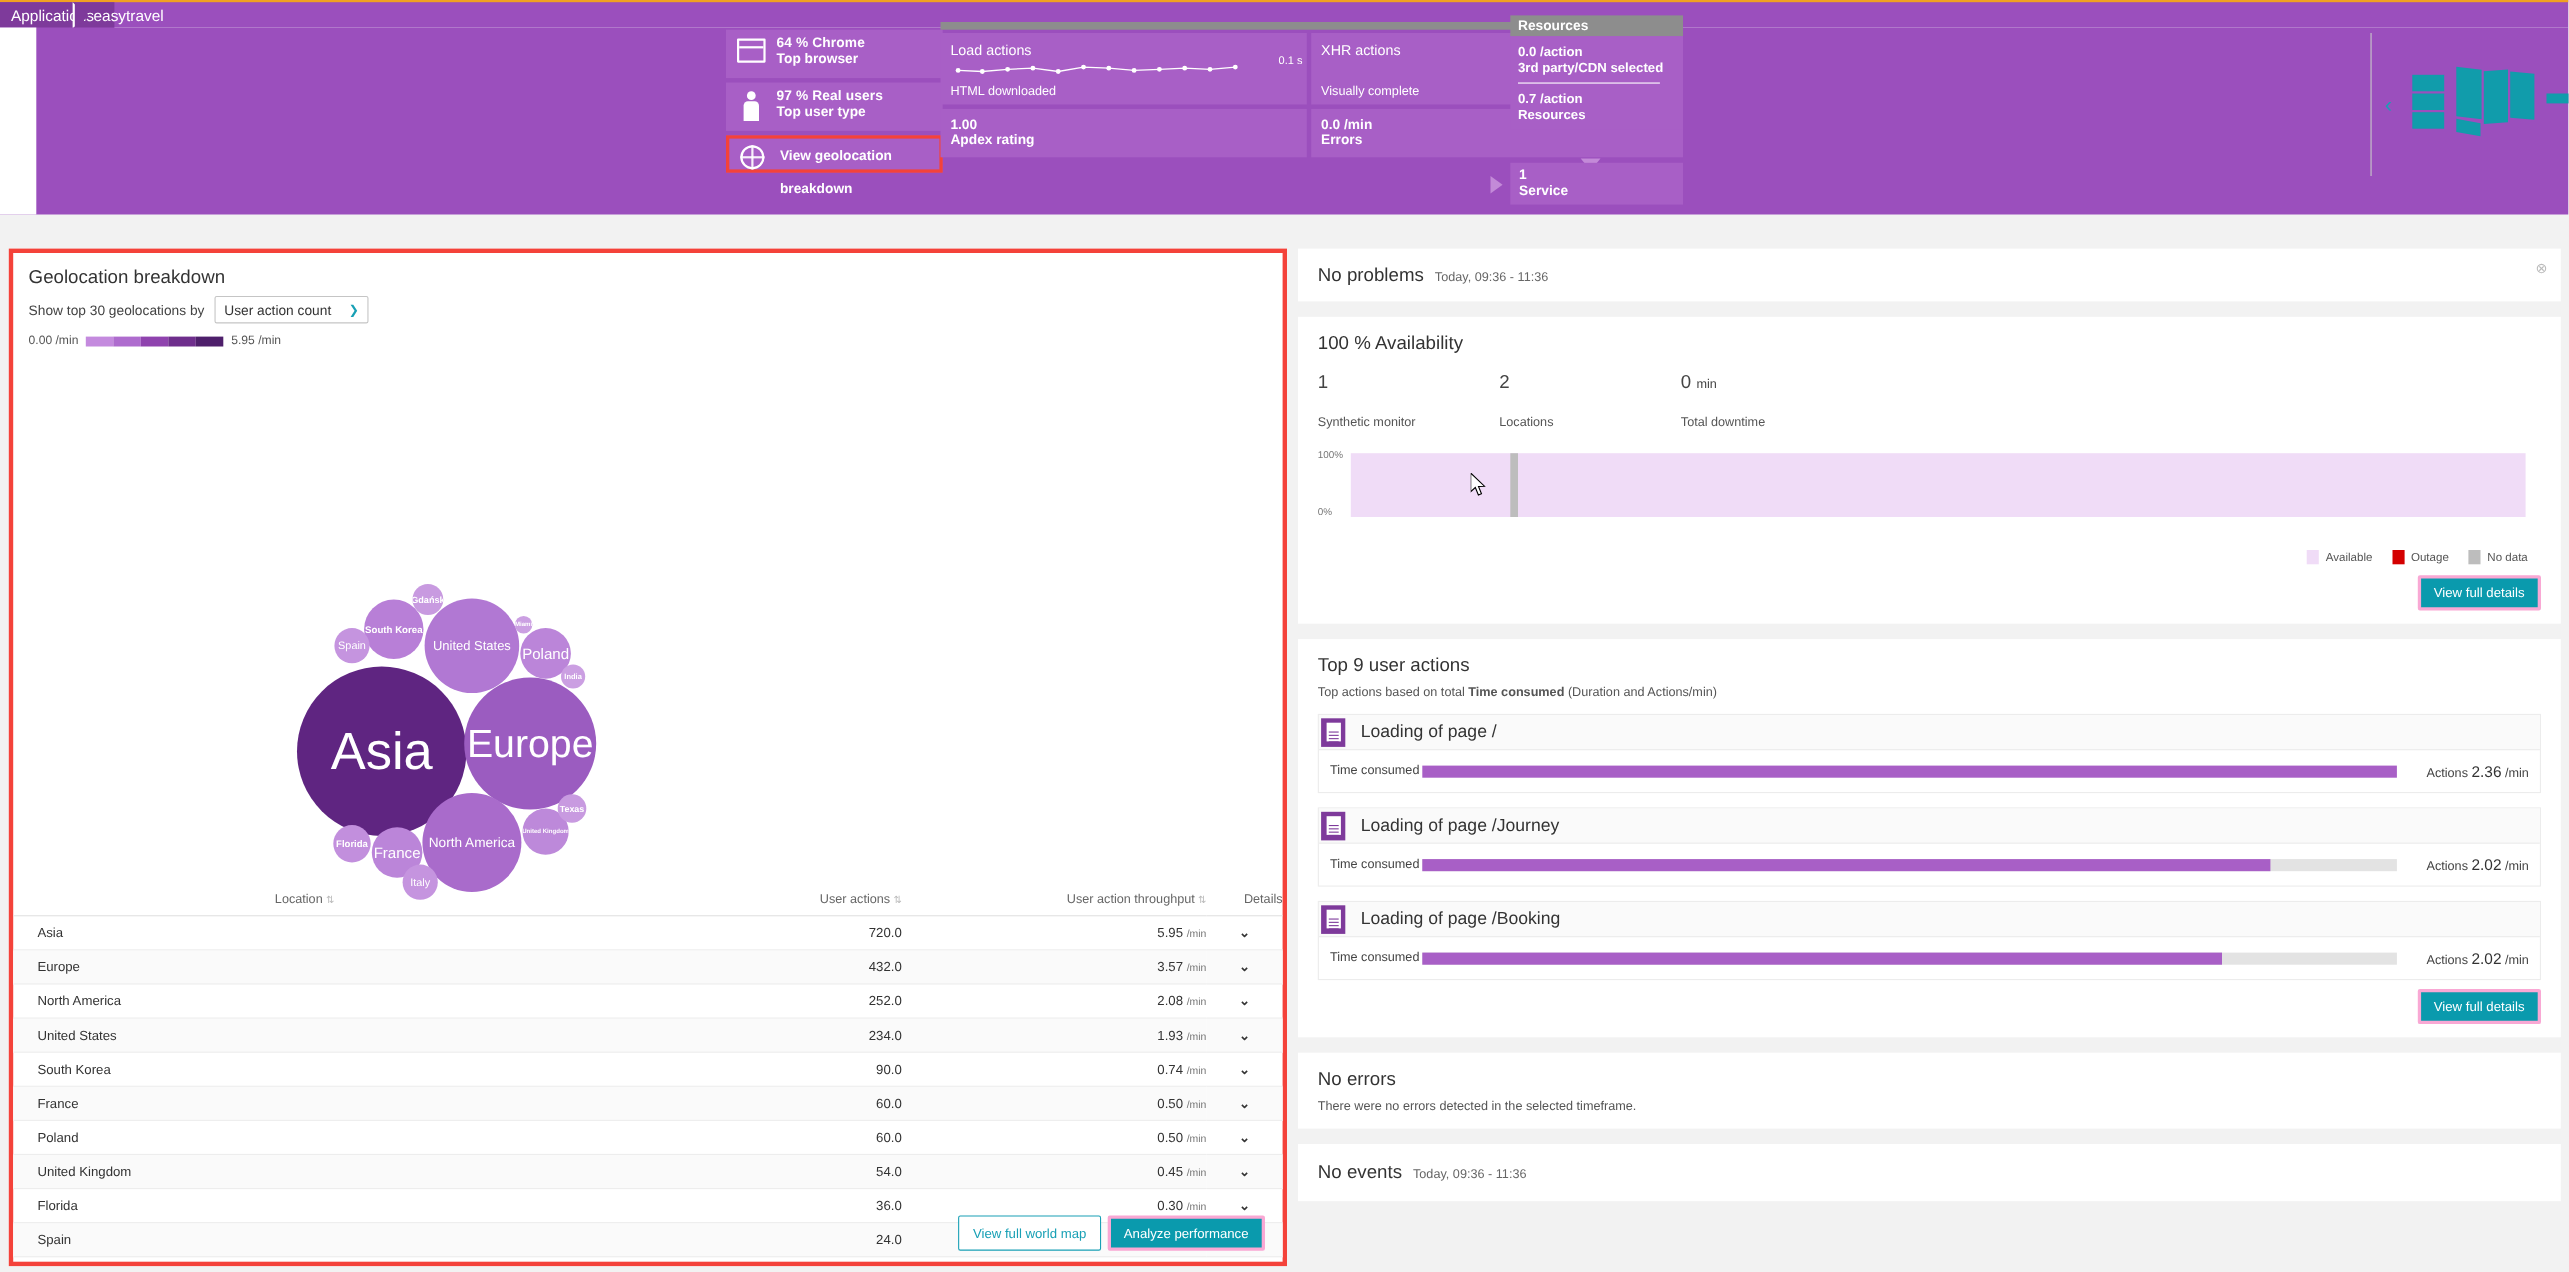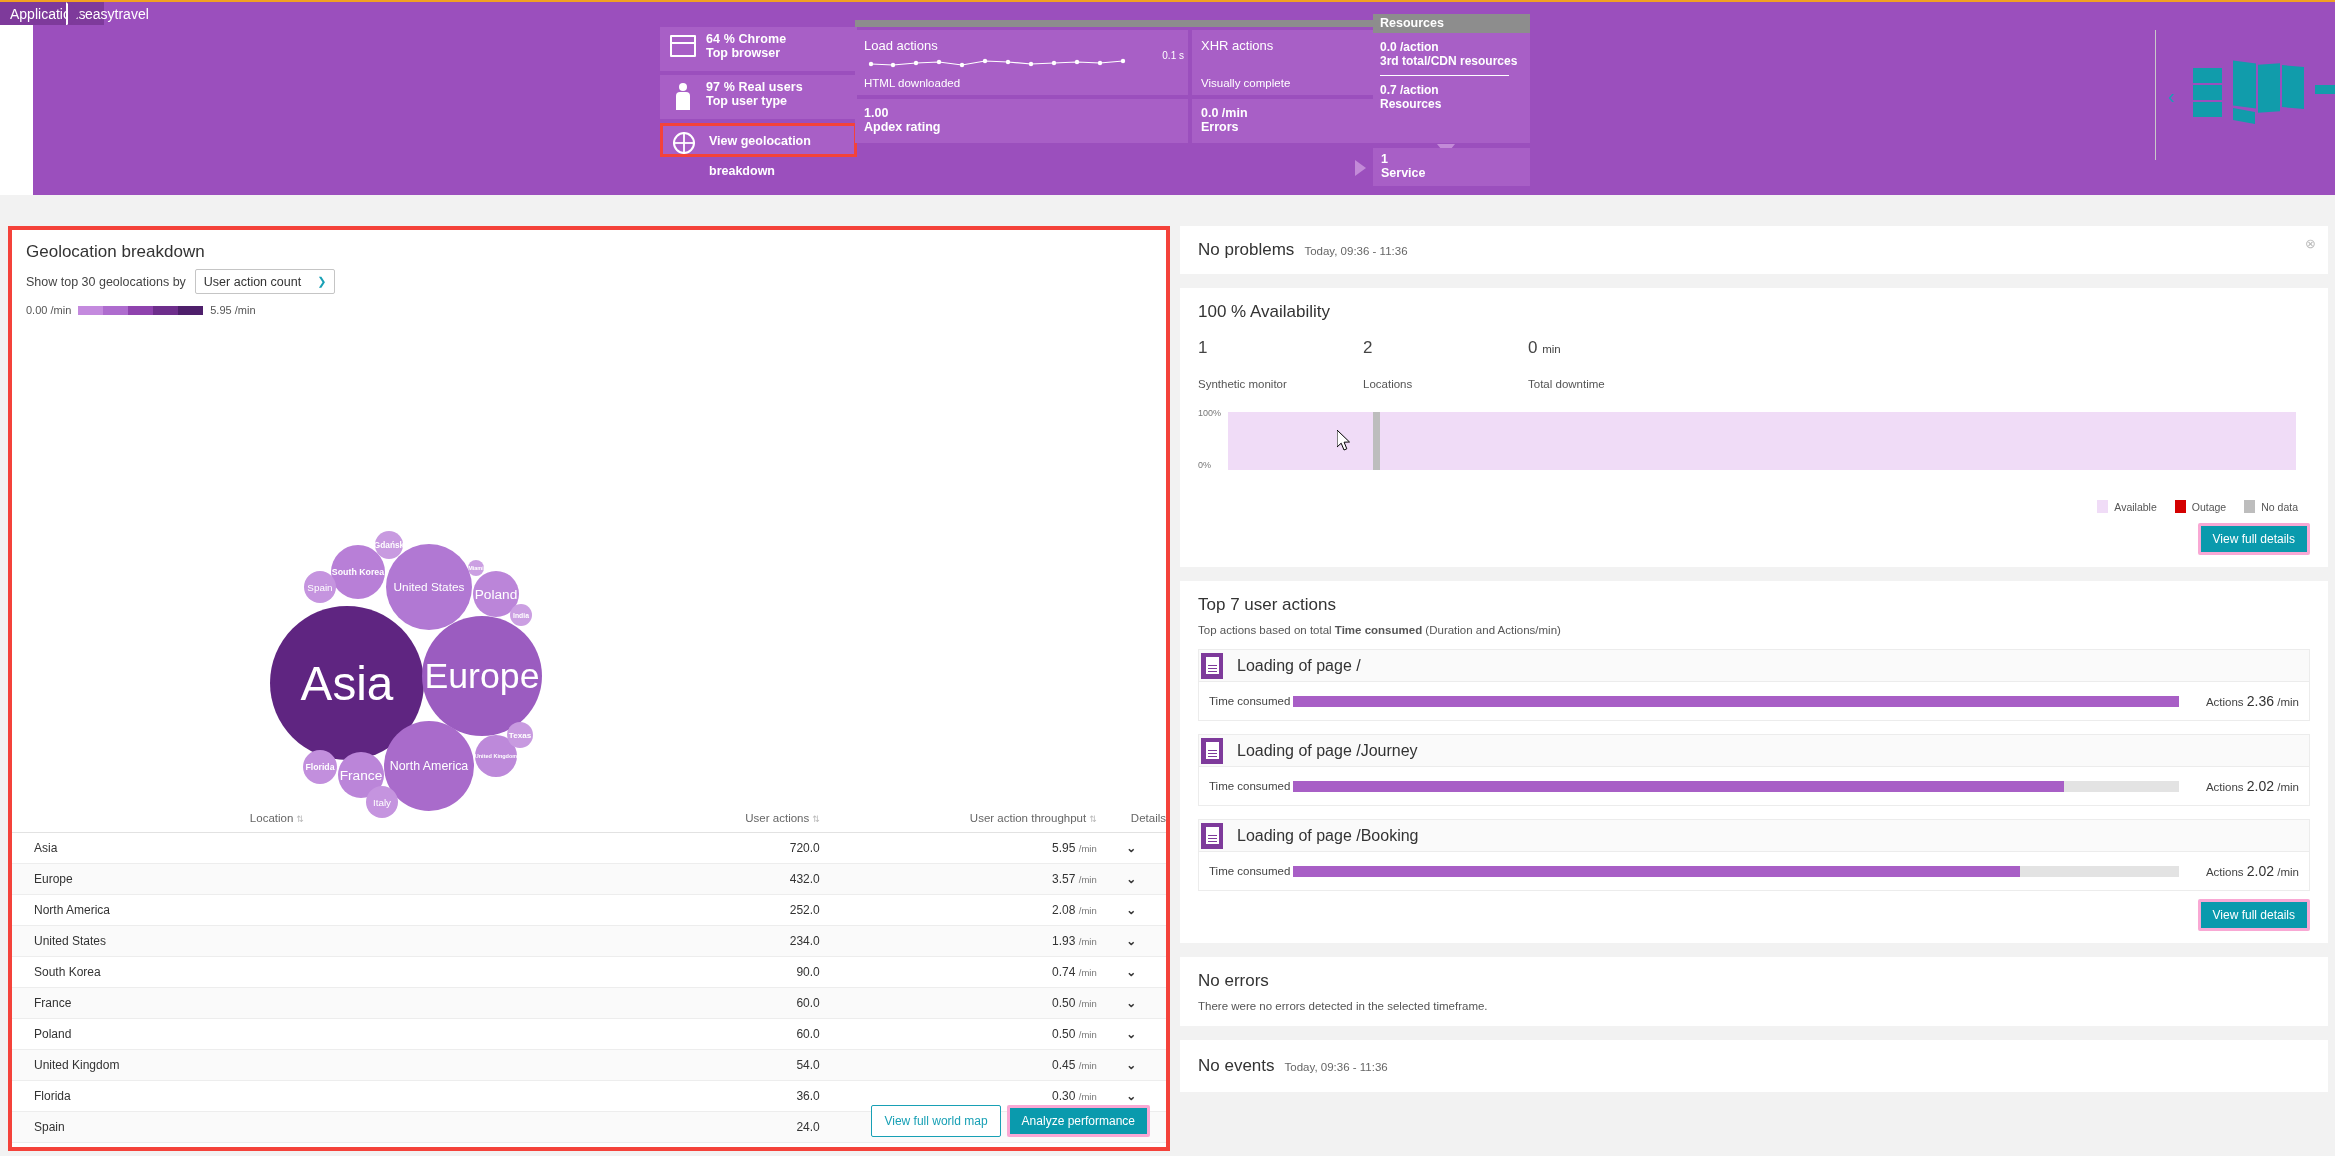--- a/index.html
+++ b/index.html
@@ -334,21 +334,21 @@
         <div class="v">0.0 /min</div>
         <div class="k">Errors</div>
       </div>
     </div>
   </div>
 
   <div class="res-wrap">
     <div class="res-head">Resources</div>
     <div class="res-body">
       <div class="v">0.0 /action</div>
-      <div class="k">3rd total/CDN resources</div>
+      <div class="k">3rd party/CDN selected</div>
       <div class="res-sep"></div>
       <div class="v">0.7 /action</div>
       <div class="k">Resources</div>
     </div>
   </div>
   <div class="res-caret" style="left:1437px; top:144px;"></div>
   <div class="play-tri" style="left:1355px; top:160px;"></div>
   <div class="svc-tile">
     <div class="v">1</div>
     <div class="k">Service</div>
@@ -536,21 +536,21 @@
           <span>Available</span>
         <i style="background:#d40000"></i>
           <span>Outage</span>
         <i style="background:#bdbdbd"></i>
           <span>No data</span>
       </div>
       <button class="btn-solid btn-tr">View full details</button>
     </div>
 
     <div class="card" style="padding-bottom:52px;">
-      <div class="card-title">Top 7 user actions</div>
+      <div class="card-title">Top 9 user actions</div>
       <div class="ua-sub">
         <span>Top actions based on total </span><b>Time consumed</b><span> (Duration and Actions/min)</span>
       </div>
       <div id="ua-list">
           <div class="ua-item">
             <div class="ua-head">
               <div class="ua-ic"></div>
               <div class="ua-name">Loading of page /</div>
             </div>
             <div class="ua-bar-row">

